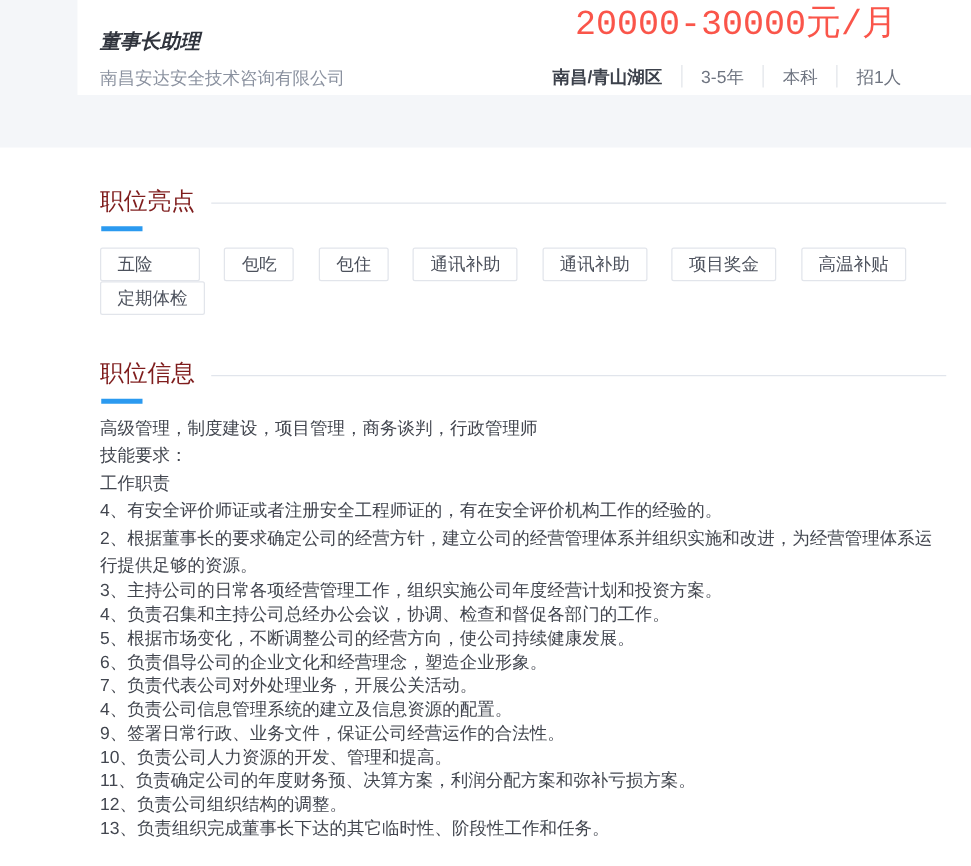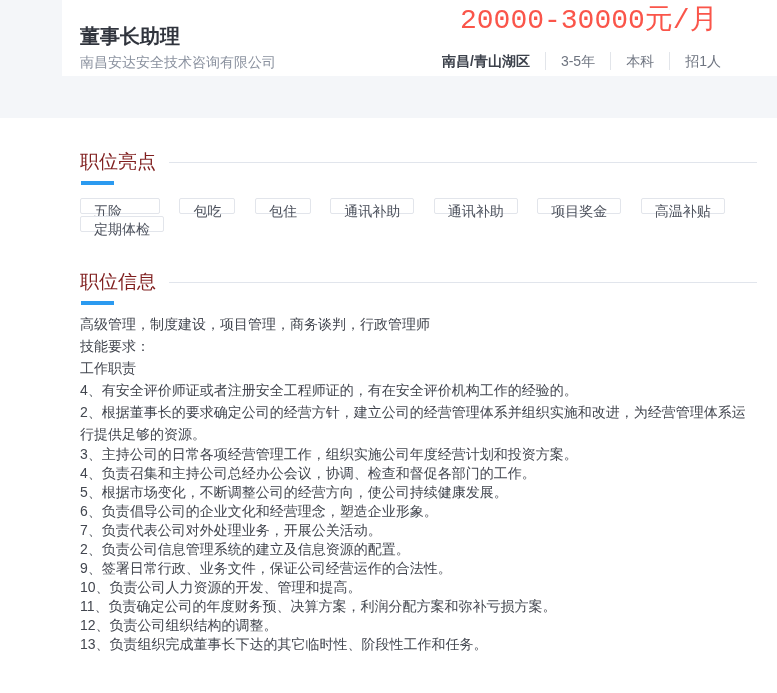--- a/index.html
+++ b/index.html
@@ -19,22 +19,22 @@
     background: #f4f6f9;
   }
   
   .header-card {
     position: absolute; left: 62px; top: 0;
     width: 715px; height: 76px;
     background: #ffffff;
   }
   .job-title {
     position: absolute; left: 18px; top: 9px;
-    font-size: 20px; line-height: 28px;
-    font-weight: 700; color: #30343d;
+    font-size: 16px; line-height: 28px;
+    font-weight: 700; color: #30343d; font-style: italic;
   }
   .company {
     position: absolute; left: 18px; top: 53px;
     font-size: 14px; line-height: 18px;
     color: #8a919f;
   }
   .salary {
     position: absolute; left: 398px; top: 4px;
     font-size: 28px; line-height: 34px;
     font-weight: 500; color: #fa554a;
@@ -70,21 +70,21 @@
   }
   .sec-rule {
     flex: 1; height: 1px; background: #e1e5ec;
     margin: 11px 0 0 13px;
   }
 
   .tags { margin-top: 13px; }
   .tag {
     display: inline-block;
     padding: 0 13px; margin-right: 15px;
-    line-height: 25px; height: 16px;
+    line-height: 25px; height: 27px;
     border: 1px solid #e2e5eb; border-radius: 2px;
     font-size: 14px; color: #4c515c;
     background: #ffffff; vertical-align: top;
     white-space: nowrap;
   }
   .tag.wide { padding-right: 37px; }
 
   .sec-head.info-head { margin-top: 37px; }
   .job-desc { margin-top: 8px; font-size: 14px; color: #42464f; }
   .job-desc p.p-a { margin: 0; line-height: 22px; }
@@ -140,21 +140,21 @@
       <p class="p-a mb11">高级管理，制度建设，项目管理，商务谈判，行政管理师</p>
       <p class="p-a mb8">技能要求：</p>
       <p class="p-a mb8">工作职责</p>
       <p class="p-a mb3">4、有安全评价师证或者注册安全工程师证的，有在安全评价机构工作的经验的。</p>
       <p class="p-a mb2">2、根据董事长的要求确定公司的经营方针，建立公司的经营管理体系并组织实施和改进，为经营管理体系运行提供足够的资源。</p>
       <p class="p-b">3、主持公司的日常各项经营管理工作，组织实施公司年度经营计划和投资方案。</p>
       <p class="p-b">4、负责召集和主持公司总经办公会议，协调、检查和督促各部门的工作。</p>
       <p class="p-b">5、根据市场变化，不断调整公司的经营方向，使公司持续健康发展。</p>
       <p class="p-b">6、负责倡导公司的企业文化和经营理念，塑造企业形象。</p>
       <p class="p-b">7、负责代表公司对外处理业务，开展公关活动。</p>
-      <p class="p-b">2、负责公司信息管理系统的建立及信息资源的配置。</p>
+      <p class="p-b">4、负责公司信息管理系统的建立及信息资源的配置。</p>
       <p class="p-b">9、签署日常行政、业务文件，保证公司经营运作的合法性。</p>
       <p class="p-b">10、负责公司人力资源的开发、管理和提高。</p>
       <p class="p-b">11、负责确定公司的年度财务预、决算方案，利润分配方案和弥补亏损方案。</p>
       <p class="p-b">12、负责公司组织结构的调整。</p>
       <p class="p-b">13、负责组织完成董事长下达的其它临时性、阶段性工作和任务。</p>
     </div>
 
   </div>
 </div>
 

